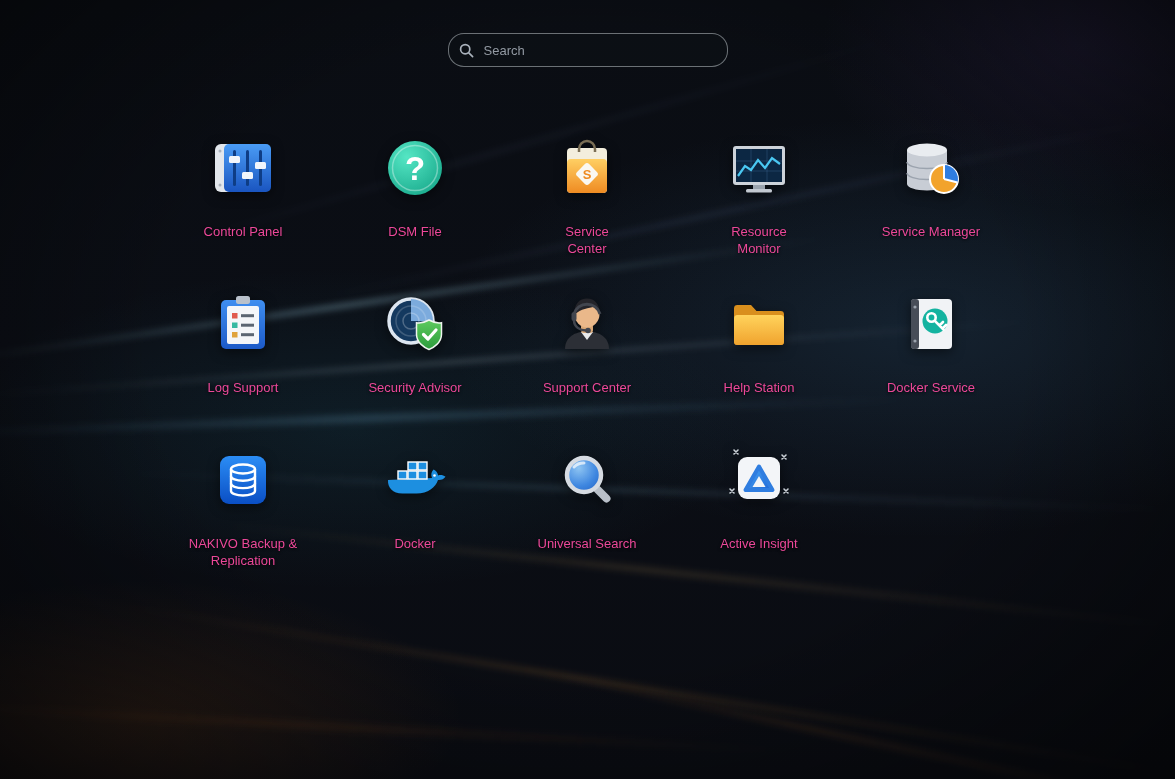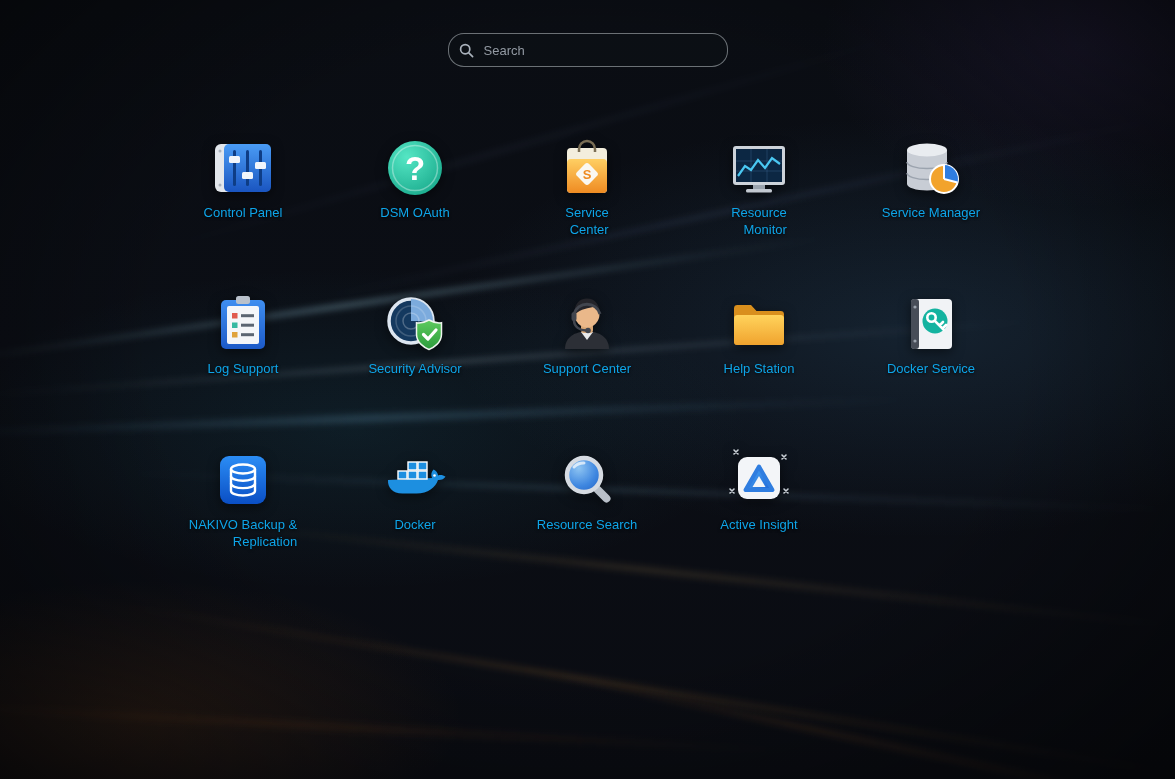--- a/index.html
+++ b/index.html
@@ -48,22 +48,22 @@
     position: absolute; left: 157px; top: 130px; z-index: 3;
     display: grid; grid-template-columns: repeat(5, 172px); grid-auto-rows: 156px;
   }
   .app-cell {
     display: flex; flex-direction: column; align-items: center;
     padding-top: 5px; cursor: pointer;
   }
   .app-icon { width: 66px; height: 66px; filter: drop-shadow(0 3px 6px rgba(0,0,0,0.5)); }
   .app-icon svg { width: 100%; height: 100%; display: block; }
   .app-label {
-    margin-top: 3px; font-size: 13px; line-height: 17px;
-    color: #0ea5e9; text-align: right; max-width: 150px;
+    margin-top: 22px; font-size: 13px; line-height: 17px;
+    color: #ec4899; text-align: center; max-width: 150px;
     white-space: pre-line; text-shadow: 0 1px 3px rgba(0,0,0,0.85);
   }
 </style>
 </head>
 <body>
 
 <div class="bg">
   <div class="streak" style="left:-60px;top:360px;width:900px;height:5px;transform:rotate(-8deg);background:linear-gradient(90deg,transparent,rgba(170,220,240,0.35) 45%,transparent);"></div>
   <div class="streak" style="left:-40px;top:395px;width:1100px;height:3px;transform:rotate(-4deg);background:linear-gradient(90deg,transparent,rgba(210,235,250,0.30) 45%,transparent);"></div>
   <div class="streak" style="left:-80px;top:430px;width:1000px;height:8px;transform:rotate(-2deg);background:linear-gradient(90deg,transparent,rgba(120,180,215,0.22) 45%,transparent);"></div>
@@ -120,21 +120,21 @@
             <radialGradient id="g-help" cx="0.35" cy="0.3" r="0.95">
           <stop offset="0" stop-color="#55e6c4"></stop>
               <stop offset="1" stop-color="#0e9f82"></stop>
         </radialGradient>
           </defs>
         <circle cx="33" cy="33" r="27" fill="url(#g-help)"></circle>
         <circle cx="33" cy="33" r="22.5" fill="none" stroke="rgba(255,255,255,0.35)" stroke-width="1.5"></circle>
         <text x="33" y="45" text-anchor="middle" font-size="33" font-weight="bold" fill="#ffffff">?</text>
       </svg>
     </div>
-    <div class="app-label">DSM OAuth</div>
+    <div class="app-label">DSM File</div>
   </div>
 
   <div class="app-cell">
     <div class="app-icon">
       <svg viewBox="0 0 66 66">
         <defs>
             <linearGradient id="g-pkg" x1="0" y1="0" x2="0" y2="1">
           <stop offset="0" stop-color="#ffcf63"></stop>
               <stop offset="1" stop-color="#ef8b22"></stop>
         </linearGradient>
@@ -317,21 +317,21 @@
           <stop offset="0" stop-color="#8ec4f2"></stop>
               <stop offset="0.55" stop-color="#3f87e0"></stop>
               <stop offset="1" stop-color="#1f5ec2"></stop>
         </radialGradient>
           </defs>
         <rect x="40" y="39" width="20" height="8" rx="4" fill="#b9c0c9" transform="rotate(45 44 43)"></rect>
         <circle cx="30" cy="28" r="17" fill="url(#g-lens)" stroke="#d6dbe2" stroke-width="4.5"></circle>
         <path d="M20 20 a13 13 0 0 1 10 -4" stroke="rgba(255,255,255,0.7)" stroke-width="3" fill="none" stroke-linecap="round"></path>
       </svg>
     </div>
-    <div class="app-label">Resource Search</div>
+    <div class="app-label">Universal Search</div>
   </div>
 
   <div class="app-cell">
     <div class="app-icon">
       <svg viewBox="0 0 66 66">
         <defs>
             <linearGradient id="g-ai" x1="0" y1="0" x2="1" y2="1">
           <stop offset="0" stop-color="#4aa8f5"></stop>
               <stop offset="1" stop-color="#1e66d6"></stop>
         </linearGradient>

